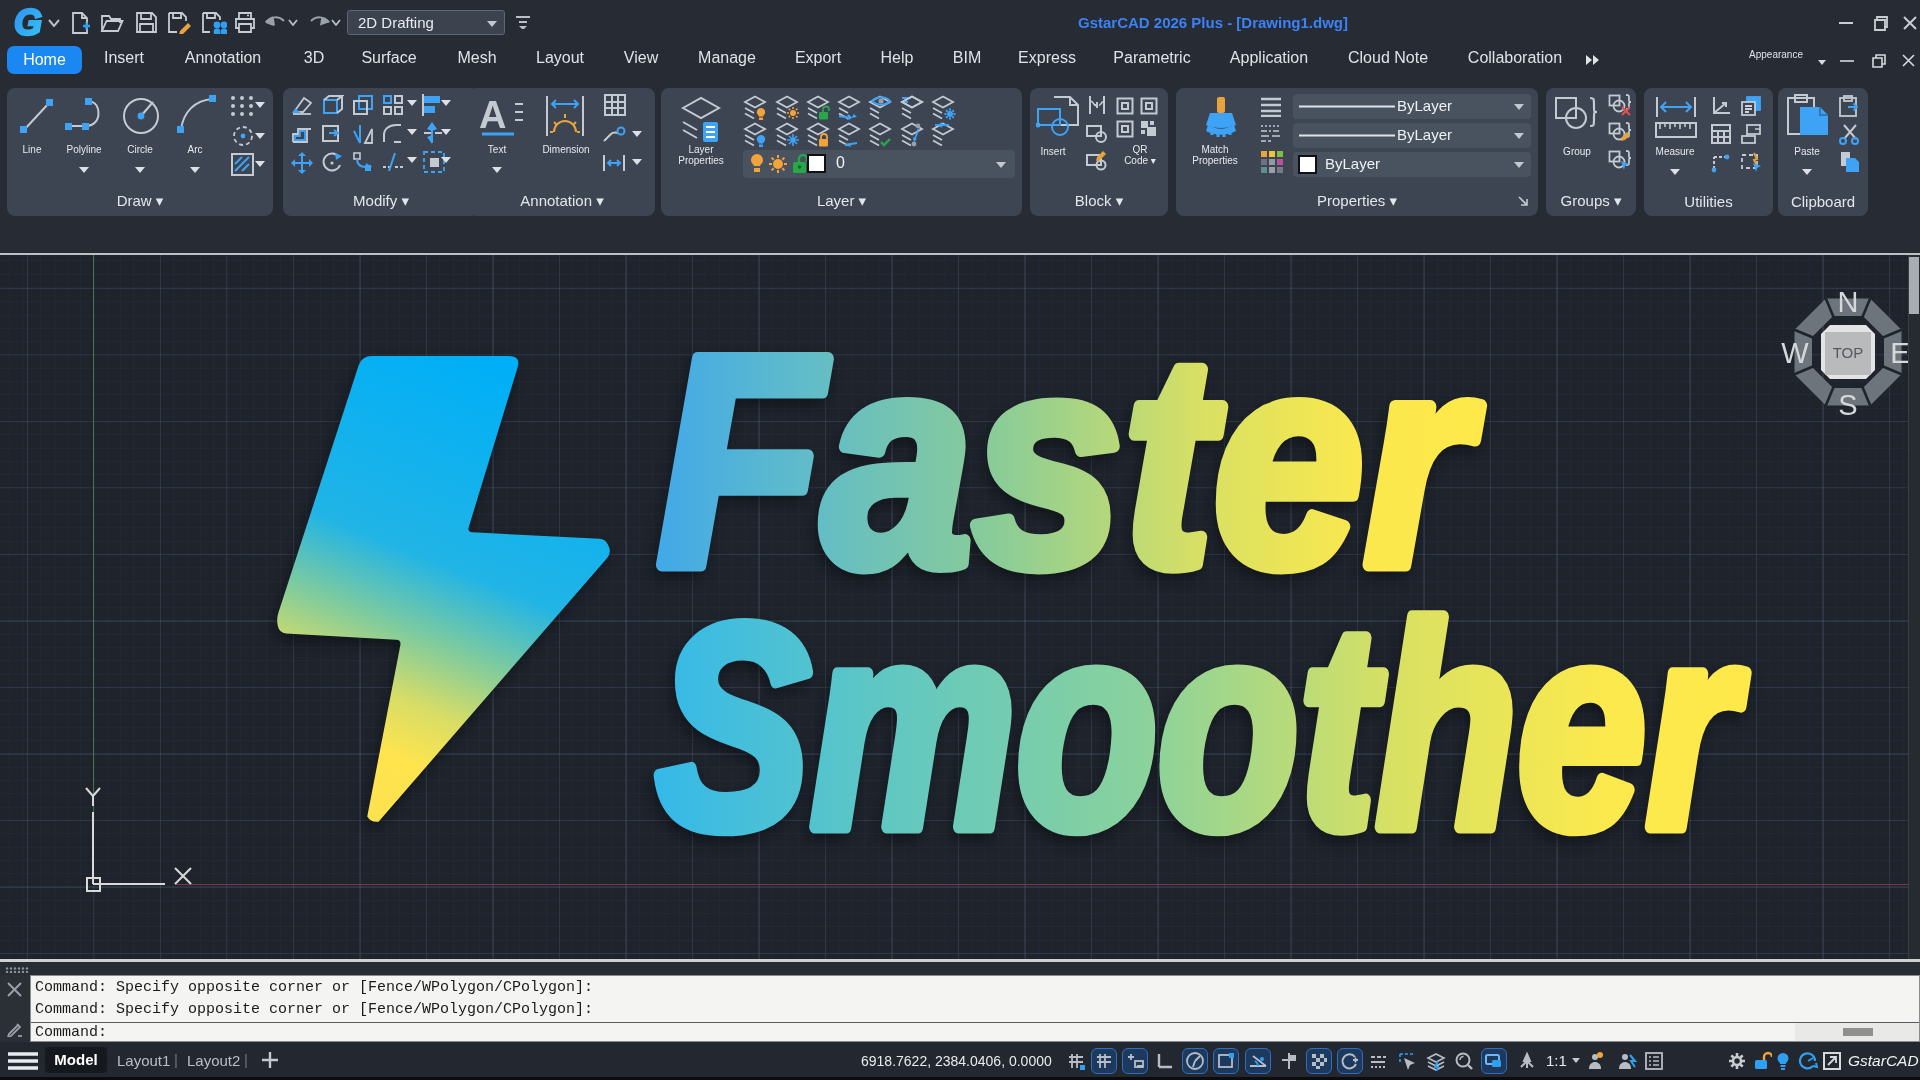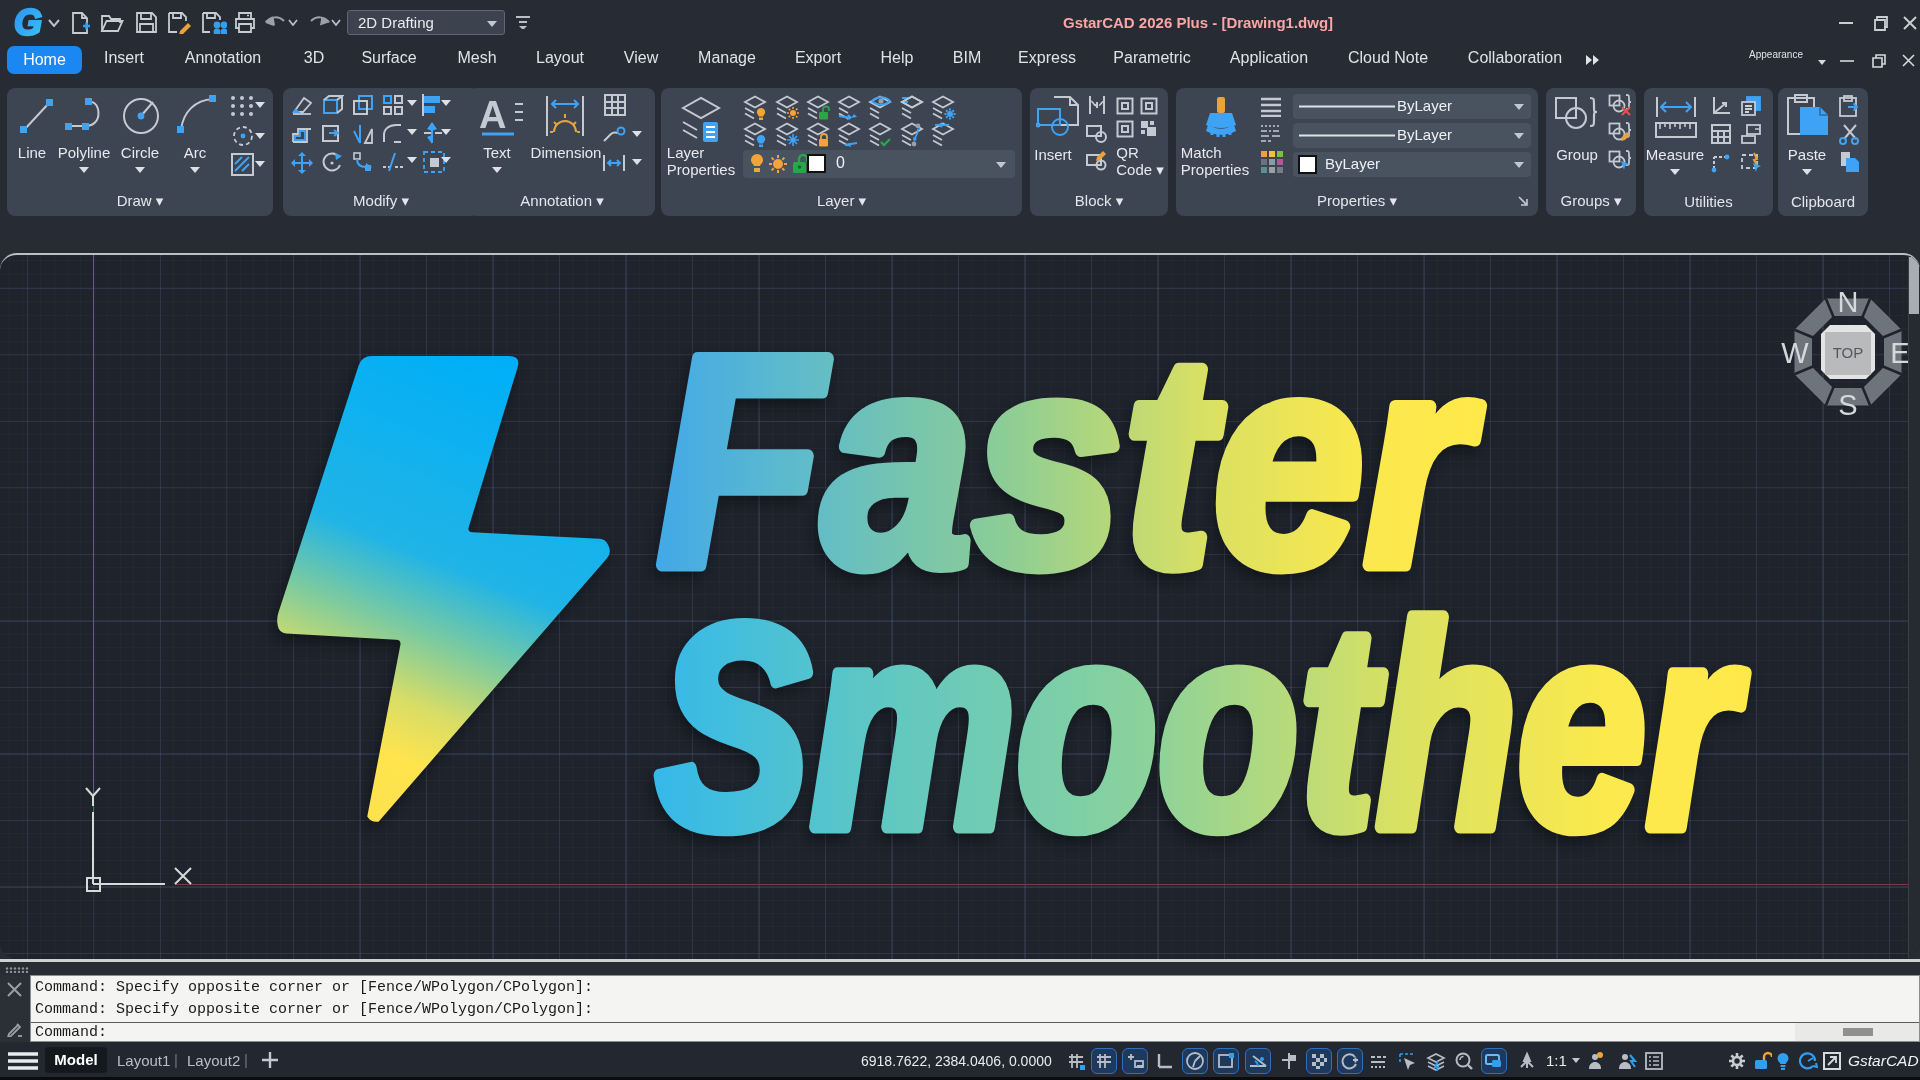--- a/index.html
+++ b/index.html
@@ -1,39 +1,39 @@
 <!DOCTYPE html>
 <html><head>
 <meta charset="utf-8">
 <style>
 *{margin:0;padding:0;box-sizing:border-box;}
 html,body{width:1920px;height:1080px;overflow:hidden;background:#272b34;font-family:"Liberation Sans",sans-serif;}
 .abs{position:absolute;}
 #root{position:relative;width:1920px;height:1080px;}
 
 #titlebar{position:absolute;left:0;top:0;width:1920px;height:46px;background:#262b34;}
-#title{position:absolute;top:14px;left:1063px;width:300px;color:#fca5a5;font-size:15px;font-weight:bold;}
+#title{position:absolute;top:14px;left:1063px;width:300px;text-align:center;color:#3b82f6;font-size:15px;font-weight:bold;}
 .wbtn{position:absolute;top:13px;color:#c9ced3;}
 #combo2d{position:absolute;left:347px;top:10px;width:158px;height:25px;background:#3c434f;border:1px solid #5c6678;border-radius:3px;color:#e8ebef;font-size:15px;line-height:23px;padding-left:10px;}
 
 #tabrow{position:absolute;left:0;top:46px;width:1920px;height:28px;background:#262b34;}
 .rtab{position:absolute;top:3px;font-size:16px;color:#dfe3e8;transform:translateX(-50%);white-space:nowrap;}
 #hometab{position:absolute;left:7px;top:0px;width:75px;height:28px;background:#1b87f2;border-radius:7px;color:#fff;font-size:16px;text-align:center;line-height:27px;}
 
 #ribbon{position:absolute;left:0;top:74px;width:1920px;height:151px;background:#272b34;}
 .panel{position:absolute;top:14px;height:128px;background:#3d4452;border-radius:8px;}
 .plabel{position:absolute;bottom:6px;left:0;width:100%;text-align:center;font-size:15px;color:#e3e7ec;white-space:nowrap;}
-.biglabel{position:absolute;text-align:left;font-size:15px;color:#e6e9ed;white-space:nowrap;transform:translateX(-50%);}
+.biglabel{position:absolute;text-align:center;font-size:10px;color:#e6e9ed;white-space:nowrap;transform:translateX(-50%);}
 .icon{position:absolute;}
 .dn{position:absolute;width:0;height:0;border-left:5px solid transparent;border-right:5px solid transparent;border-top:6px solid #dde1e6;}
 
 #doctabs{position:absolute;left:0;top:225px;width:1920px;height:28px;background:#272b34;}
 #dtab{position:absolute;left:45px;top:0px;width:111px;height:28px;background:#121419;border-radius:7px;color:#f2f2f2;font-weight:bold;font-size:15px;}
 
-#canvas{position:absolute;left:0;top:253px;width:1920px;height:706px;background:#1e232c;border-top:2px solid #bcbfc3;overflow:hidden;border-radius:17px;}
+#canvas{position:absolute;left:0;top:253px;width:1920px;height:706px;background:#1e232c;border-top:2px solid #bcbfc3;overflow:hidden;}
 #grid{position:absolute;left:0;top:0;width:1920px;height:706px;
 background-image:
  repeating-linear-gradient(to right, rgba(110,130,170,0.16) 0 1px, transparent 1px 66.5px),
  repeating-linear-gradient(to bottom, rgba(110,130,170,0.16) 0 1px, transparent 1px 66.5px),
  repeating-linear-gradient(to right, rgba(110,130,170,0.055) 0 1px, transparent 1px 13.3px),
  repeating-linear-gradient(to bottom, rgba(110,130,170,0.055) 0 1px, transparent 1px 13.3px);
 background-position:27px 33px,27px 33px,27px 33px,27px 33px;}
 #vscroll{position:absolute;right:0;top:0;width:12px;height:706px;background:#262a31;border-left:1px solid #3a3f46;}
 #vthumb{position:absolute;right:1px;top:2px;width:10px;height:57px;background:#a8adb3;}
 

